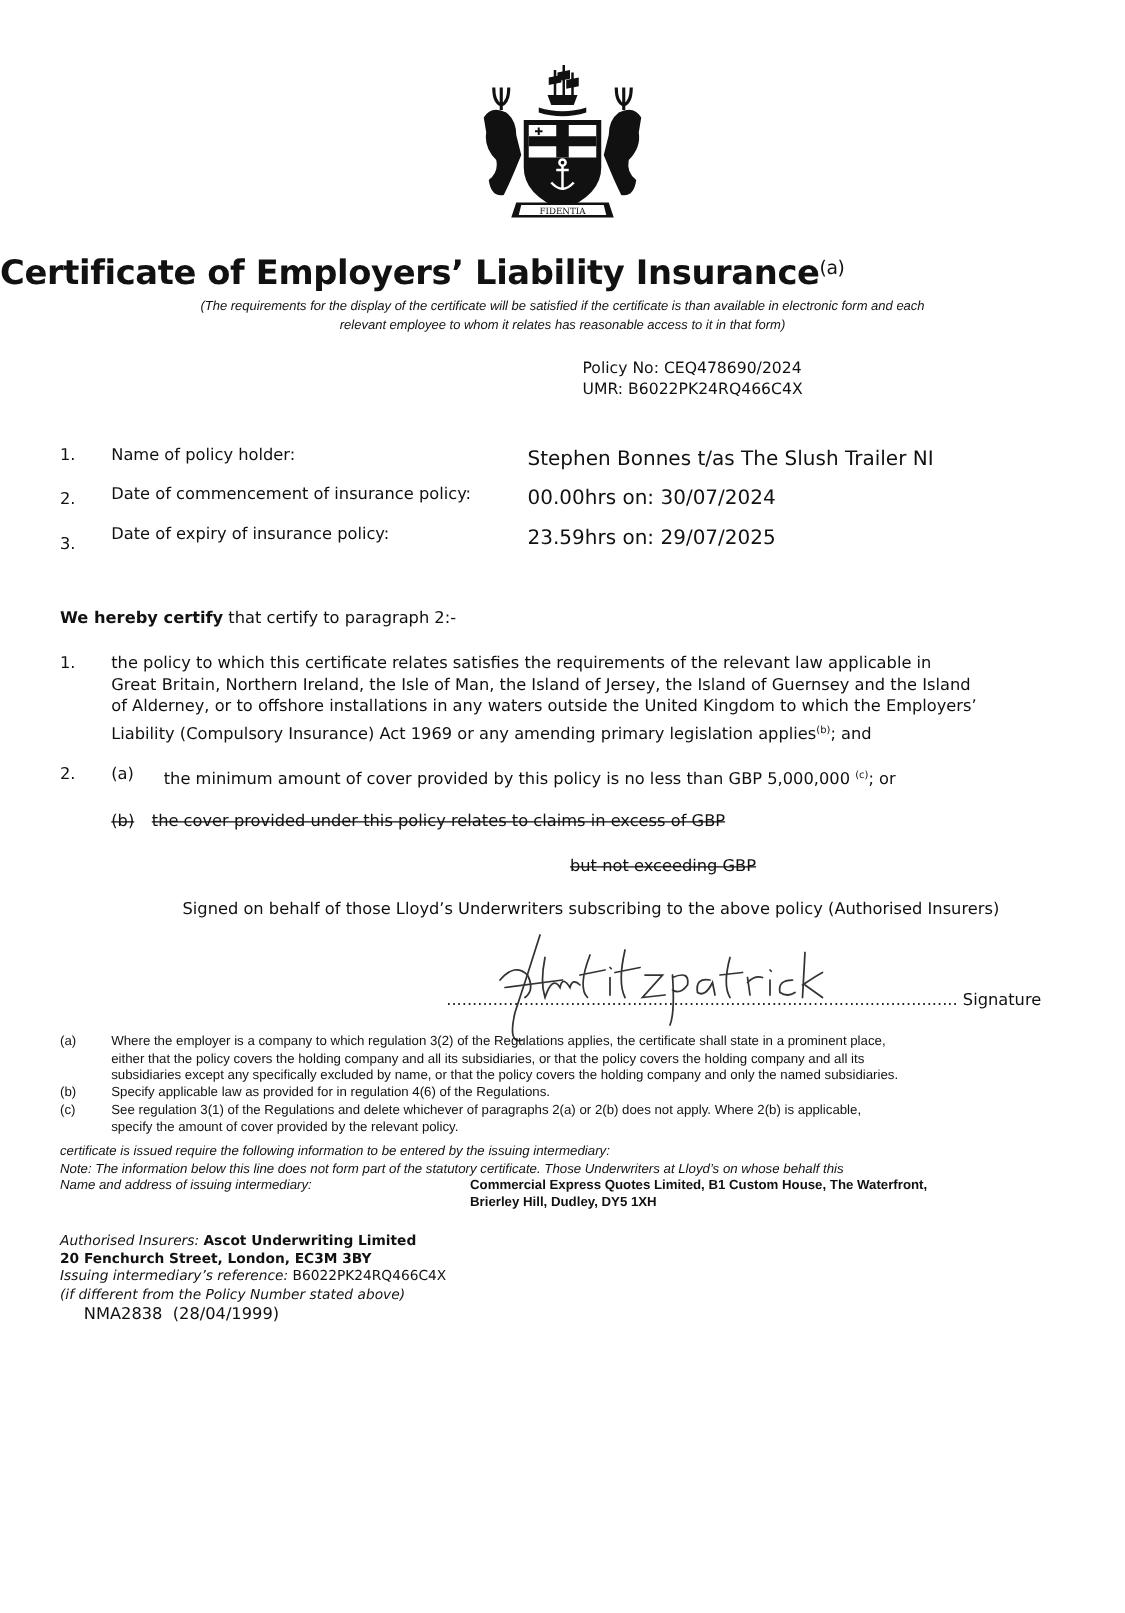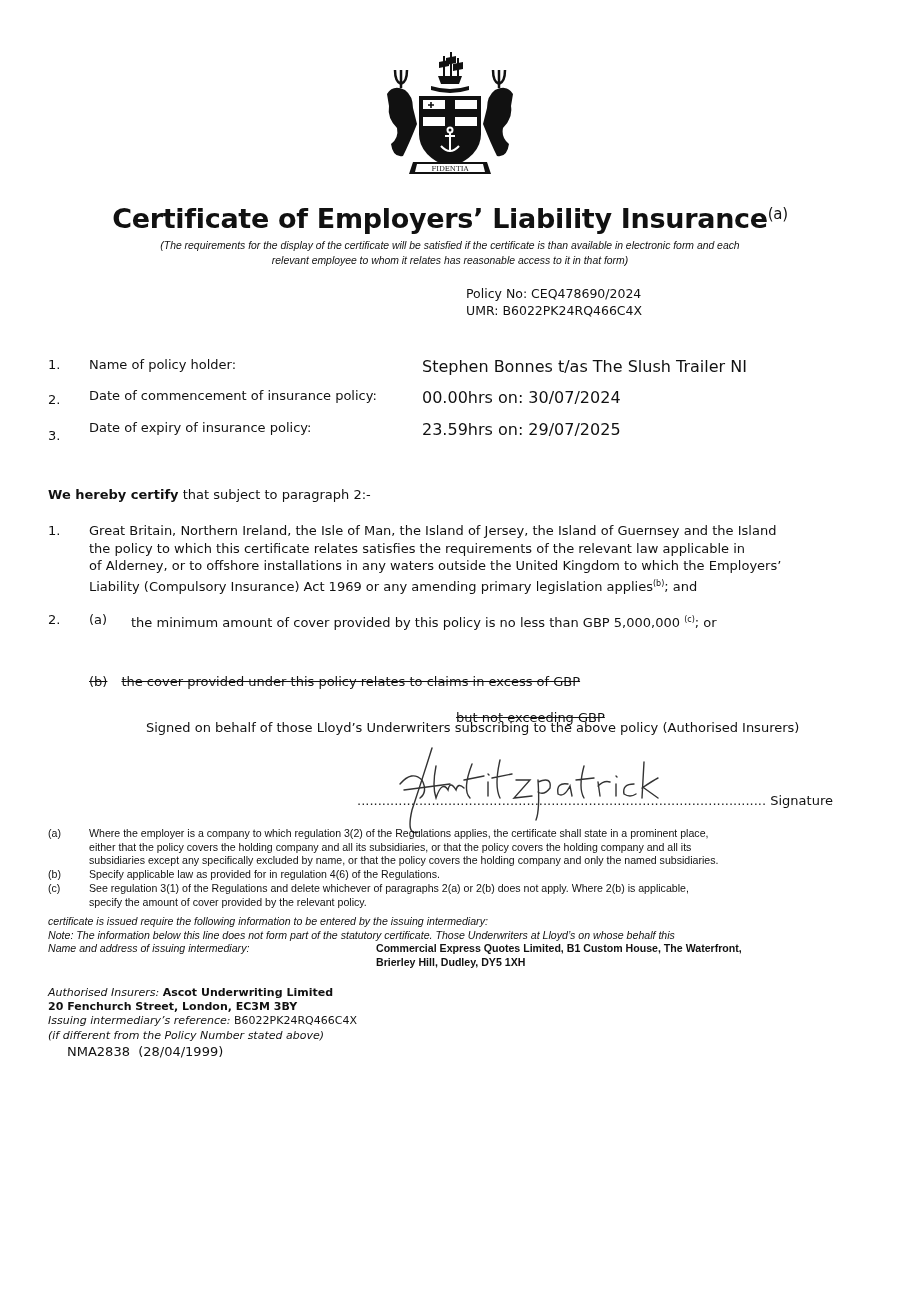--- a/index.html
+++ b/index.html
@@ -1,29 +1,29 @@
 <!DOCTYPE html>
 <html><head>
 <meta charset="utf-8">
 <style>
   html, body { margin:0; padding:0; background:#ffffff; }
   body { width:900px; height:1290px; position:relative; overflow:hidden; color:#111; font-family:"DejaVu Sans", sans-serif; }
   .abs { position:absolute; }
   .crest { left:383px; top:48px; width:134px; height:132px; }
-  .title { left:0; width:900px; top:203px; text-align:center; font-size:27px; font-weight:bold; letter-spacing:-0.3px; font-family:"DejaVu Sans", sans-serif; }
+  .title { left:0; width:900px; top:203px; font-size:27px; font-weight:bold; letter-spacing:-0.3px; font-family:"DejaVu Sans", sans-serif; }
   .title sup { font-size:15px; font-weight:normal; vertical-align:top; position:relative; top:2px; }
   .subtitle { left:60px; width:780px; top:238px; text-align:center; font-style:italic; font-size:10.4px; line-height:15px; font-family:"Liberation Sans", sans-serif; }
   .policy { left:466px; top:285px; font-size:12.5px; line-height:17px; font-family:"DejaVu Sans", sans-serif; }
   .sec-num { left:48px; font-size:13px; }
   .sec-label { left:89px; font-size:13px; }
   .sec-val { left:422px; font-size:16px; }
   .certify { left:48px; top:487px; font-size:13px; }
   .certify b { font-weight:bold; }
   .para { font-size:13px; line-height:17.5px; }
-  .strike { text-decoration:line-through;margin-top:24px; }
+  .strike { text-decoration:line-through; }
   .small { font-size:10.6px; line-height:13.5px; font-family:"Liberation Sans", sans-serif; }
   .it { font-style:italic; }
   .bold { font-weight:bold; }
   .sig-line { left:357px; top:793px; font-size:13px; }
   .dots { letter-spacing:0px; color:#222; }
   .signature { left:392px; top:740px; width:270px; height:110px; }
 </style>
 </head>
 <body>
 
@@ -86,26 +86,26 @@
 <div class="abs sec-val" style="top:357px">Stephen Bonnes t/as The Slush Trailer NI</div>
 
 <div class="abs sec-num" style="top:392px">2.</div>
 <div class="abs sec-label" style="top:388px">Date of commencement of insurance policy:</div>
 <div class="abs sec-val" style="top:388px">00.00hrs on: 30/07/2024</div>
 
 <div class="abs sec-num" style="top:428px">3.</div>
 <div class="abs sec-label" style="top:420px">Date of expiry of insurance policy:</div>
 <div class="abs sec-val" style="top:420px">23.59hrs on: 29/07/2025</div>
 
-<div class="abs certify"><b>We hereby certify</b><span> that subject to paragraph 2:-</span></div>
+<div class="abs certify"><b>We hereby certify</b><span> that certify to paragraph 2:-</span></div>
 
 <div class="abs para" style="left:48px; top:522px">1.</div>
 <div class="abs para" style="left:89px; top:522px; width:748px; text-align:justify">
+  <div>the policy to which this certificate relates satisfies the requirements of the relevant law applicable in</div>
   <div>Great Britain, Northern Ireland, the Isle of Man, the Island of Jersey, the Island of Guernsey and the Island</div>
-  <div>the policy to which this certificate relates satisfies the requirements of the relevant law applicable in</div>
   <div>of Alderney, or to offshore installations in any waters outside the United Kingdom to which the Employers’</div>
   <div><span>Liability (Compulsory Insurance) Act 1969 or any amending primary legislation applies</span><sup style="font-size:8px">(b)</sup><span>; and</span></div>
 </div>
 
 <div class="abs para" style="left:48px; top:611px">2.</div>
 <div class="abs para" style="left:89px; top:611px">(a)</div>
 <div class="abs para" style="left:131px; top:611px"><span>the minimum amount of cover provided by this policy is no less than GBP 5,000,000 </span><sup style="font-size:8px">(c)</sup><span>; or</span></div>
 
 <div class="abs para strike" style="left:89px; top:649px; width:540px">
   <span>(b)</span><span style="display:inline-block; width:14px"></span><span>the cover provided under this policy relates to claims in excess of GBP</span>

